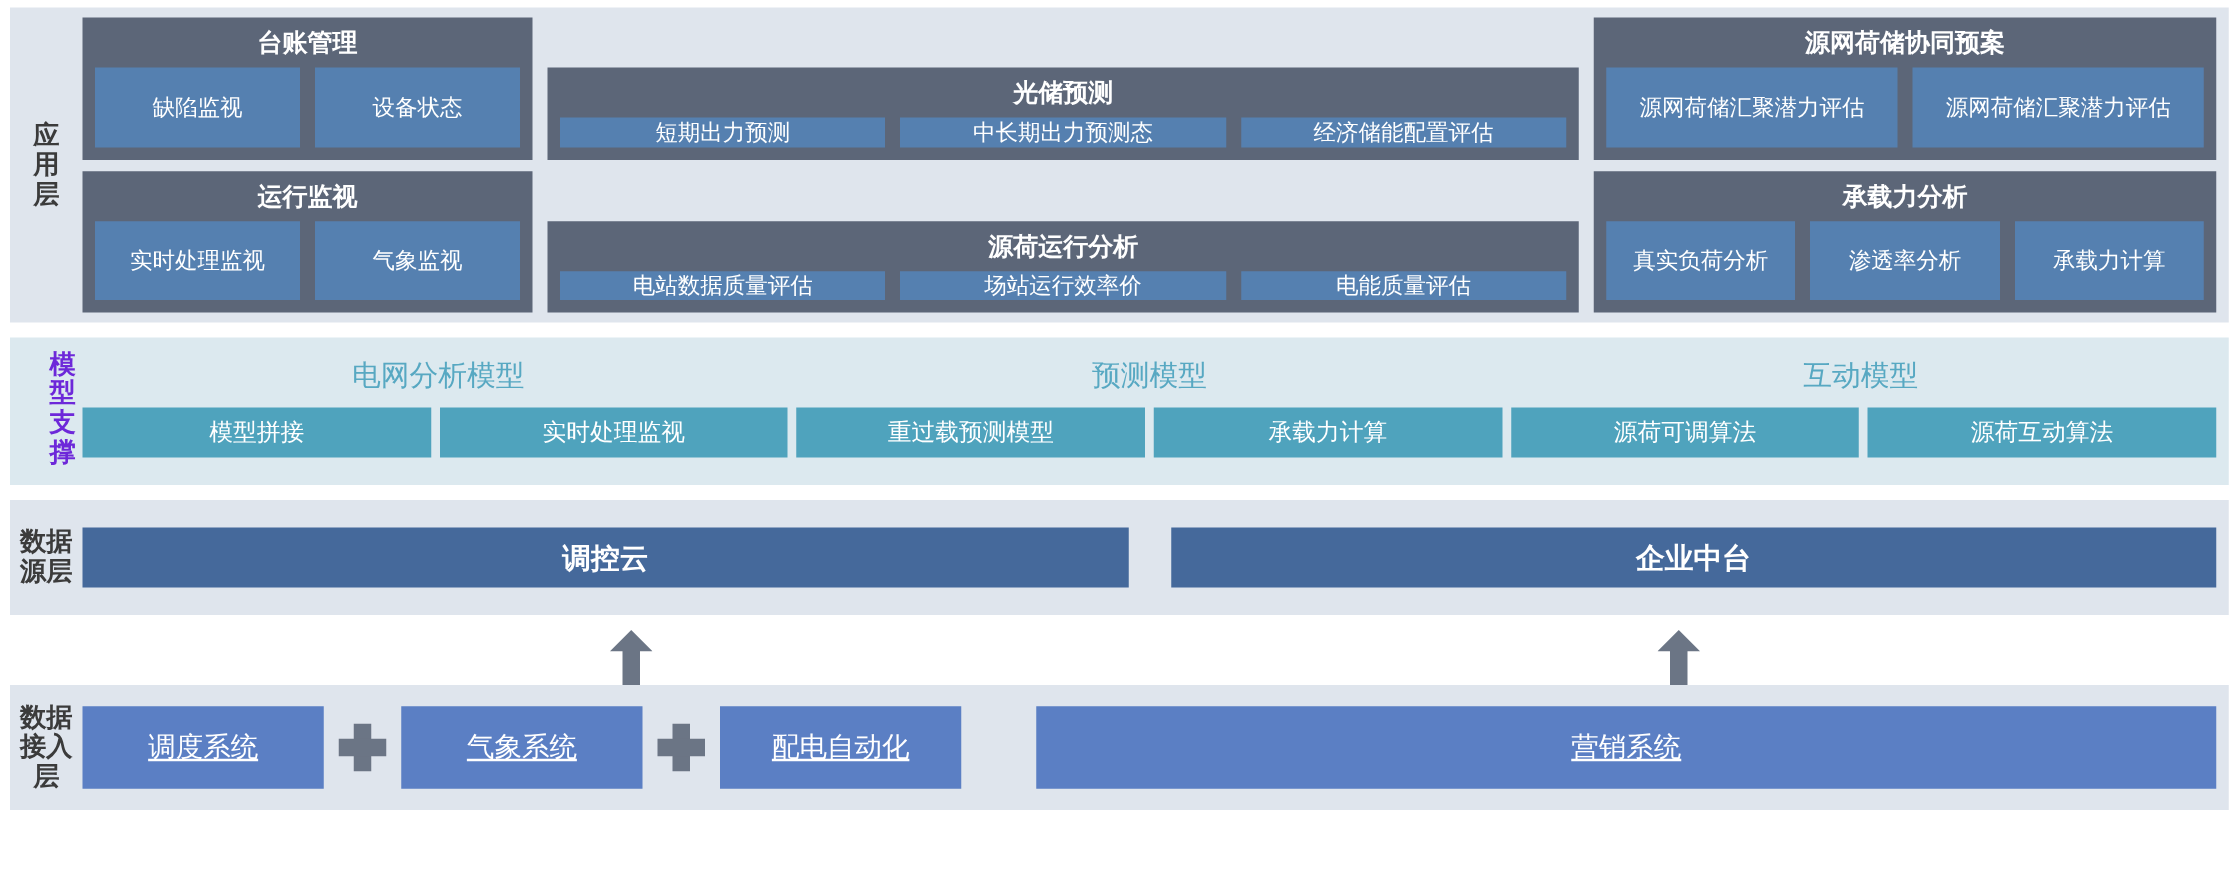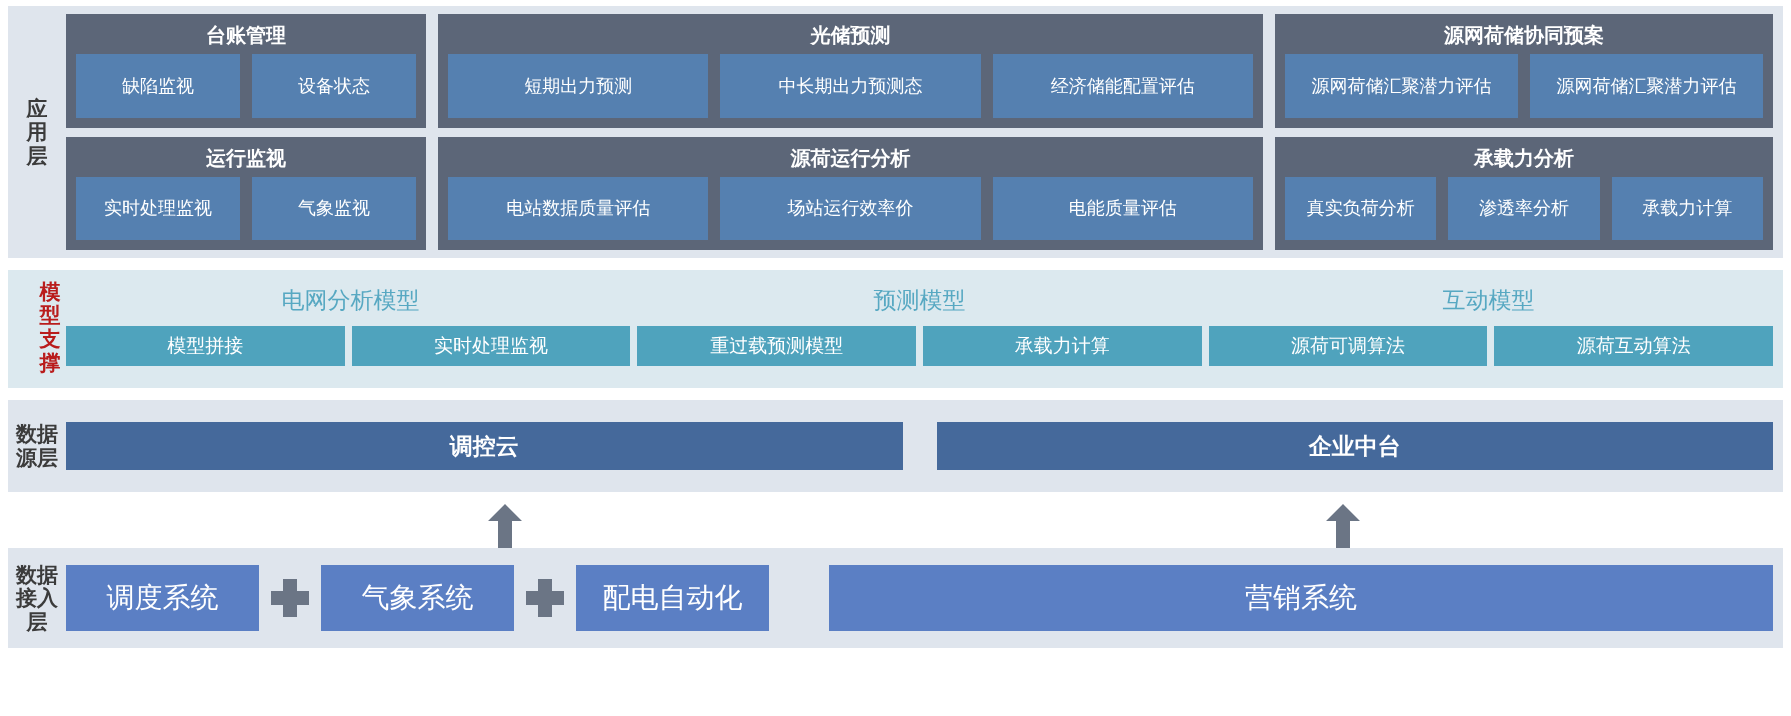--- a/index.html
+++ b/index.html
@@ -70,21 +70,21 @@
   .app-card {
     background: #5c6678;
     display: flex;
     flex-direction: column;
     align-items: center;
     padding: 6px 10px 10px 10px;
     box-sizing: border-box;
     min-width: 0;
   }
   .app-card.g1 { flex: 0 0 360px; }
-  .app-card.g2 { flex: 1 1 auto; }
+  .app-card.g2 { flex: 1 1 auto; margin-top: 40px; }
   .app-card.g3 { flex: 0 0 498px; }
   .card-title {
     color: #ffffff;
     font-weight: bold;
     font-size: 20px;
     line-height: 1.3;
     margin: 2px 0 6px 0;
     text-align: left;
     white-space: nowrap;
   }
@@ -111,21 +111,21 @@
   }
 
   
   .model-band {
     height: 118px;
     background: #dce9ef;
     margin-bottom: 12px;
     padding: 4px 10px 8px 0;
     position: relative;
   }
-  .model-label { font-size: 21px; color: #b91c1c; padding-left: 28px; }
+  .model-label { font-size: 21px; color: #6d28d9; padding-left: 28px; }
   .model-body {
     flex: 1 1 auto;
     display: flex;
     flex-direction: column;
     min-width: 0;
   }
   .model-heads {
     flex: 0 0 52px;
     display: flex;
     align-items: center;
@@ -205,27 +205,28 @@
   .acc-label { font-size: 21px; }
   .acc-body {
     flex: 1 1 auto;
     display: flex;
     align-items: center;
     height: 66px;
   }
   .acc-box {
     background: #5b7fc4;
     color: #ffffff;
-    font-size: 28px;
+    font-size: 22px;
     display: flex;
     align-items: center;
     justify-content: center;
     height: 100%;
     white-space: nowrap;
     box-sizing: border-box;
+    text-decoration: underline;
   }
   .acc-box.b1 { flex: 0 0 193px; }
   .acc-box.b2 { flex: 0 0 193px; }
   .acc-box.b3 { flex: 0 0 193px; }
   .acc-box.b4 { flex: 1 1 auto; margin-left: 60px; }
   .plus {
     flex: 0 0 62px;
     display: flex;
     align-items: center;
     justify-content: center;

